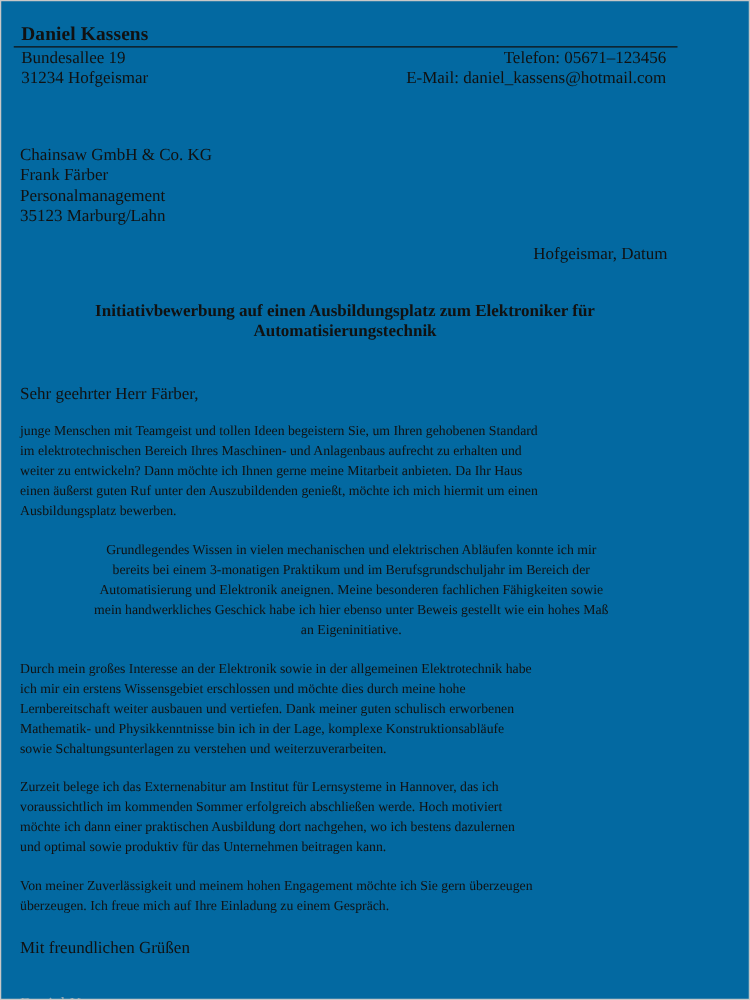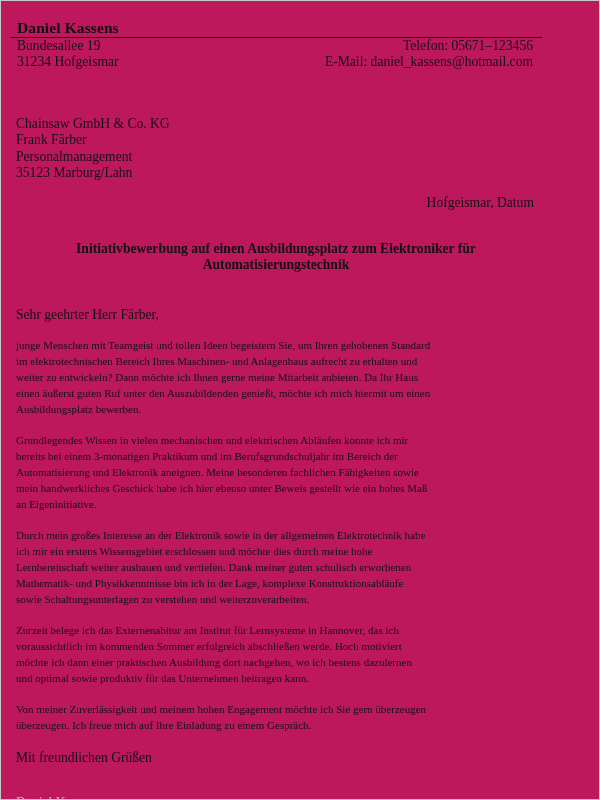--- a/index.html
+++ b/index.html
@@ -12,21 +12,21 @@
       overflow: hidden;
       background: #f4f4f4;
       font-family: "Liberation Serif", "DejaVu Serif", serif;
       color: #111;
     }
     .page {
       position: relative;
       width: 598px;
       height: 798px;
       border: 1px solid #c8c8c8;
-      background: #be185d;
+      background: #0369a1;
       overflow: hidden;
     }
     .abs { position: absolute; white-space: nowrap; }
     .sender-name {
       left: 16px;
       top: 18px;
       font-size: 15.5px;
       font-weight: bold;
       letter-spacing: 0.1px;
     }
@@ -120,21 +120,21 @@
   <div class="abs t salutation">Sehr geehrter Herr Färber,</div>
 
   <div class="para" style="top:336px;">
     <span>junge Menschen mit Teamgeist und tollen Ideen begeistern Sie, um Ihren gehobenen Standard</span>
     <span>im elektrotechnischen Bereich Ihres Maschinen- und Anlagenbaus aufrecht zu erhalten und</span>
     <span>weiter zu entwickeln? Dann möchte ich Ihnen gerne meine Mitarbeit anbieten. Da Ihr Haus</span>
     <span>einen äußerst guten Ruf unter den Auszubildenden genießt, möchte ich mich hiermit um einen</span>
     <span>Ausbildungsplatz bewerben.</span>
   </div>
 
-  <div class="para" style="top:431px;">
+  <div class="para" style="top:431px;text-align:center;">
     <span>Grundlegendes Wissen in vielen mechanischen und elektrischen Abläufen konnte ich mir</span>
     <span>bereits bei einem 3-monatigen Praktikum und im Berufsgrundschuljahr im Bereich der</span>
     <span>Automatisierung und Elektronik aneignen. Meine besonderen fachlichen Fähigkeiten sowie</span>
     <span>mein handwerkliches Geschick habe ich hier ebenso unter Beweis gestellt wie ein hohes Maß</span>
     <span>an Eigeninitiative.</span>
   </div>
 
   <div class="para" style="top:526px;">
     <span>Durch mein großes Interesse an der Elektronik sowie in der allgemeinen Elektrotechnik habe</span>
     <span>ich mir ein erstens Wissensgebiet erschlossen und möchte dies durch meine hohe</span>

